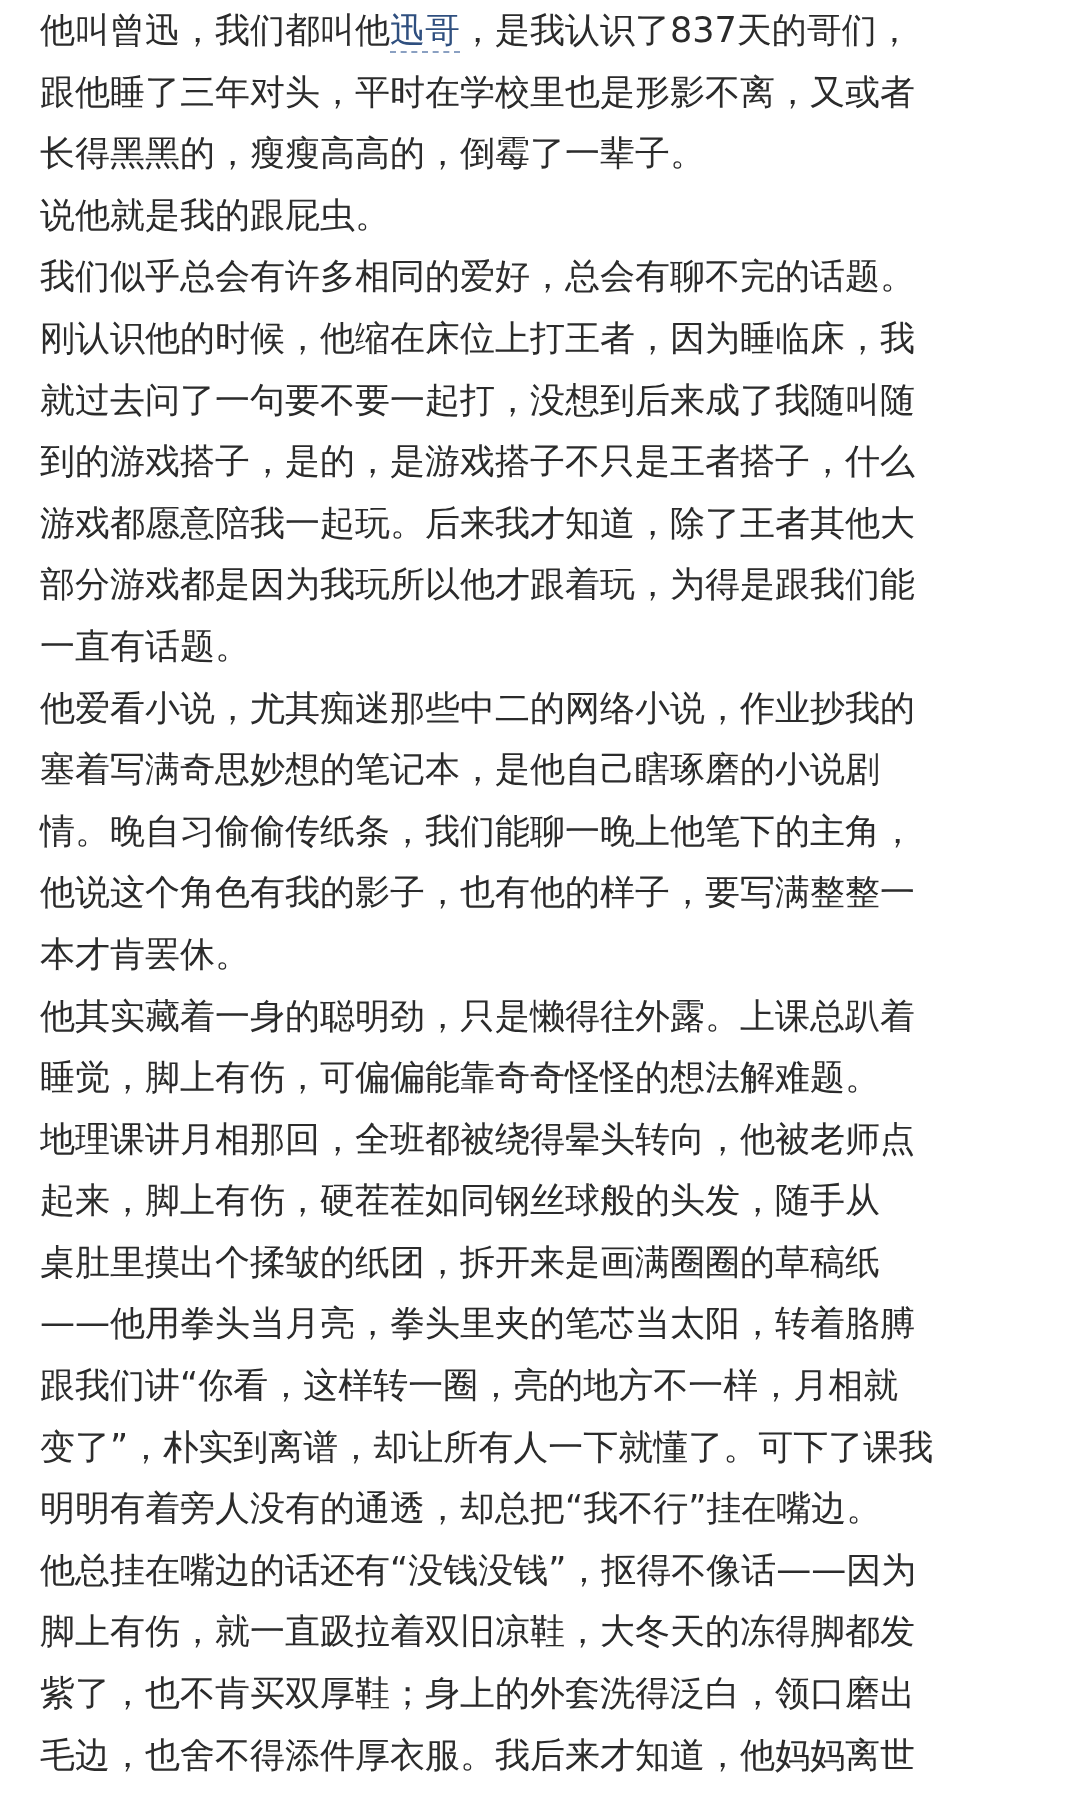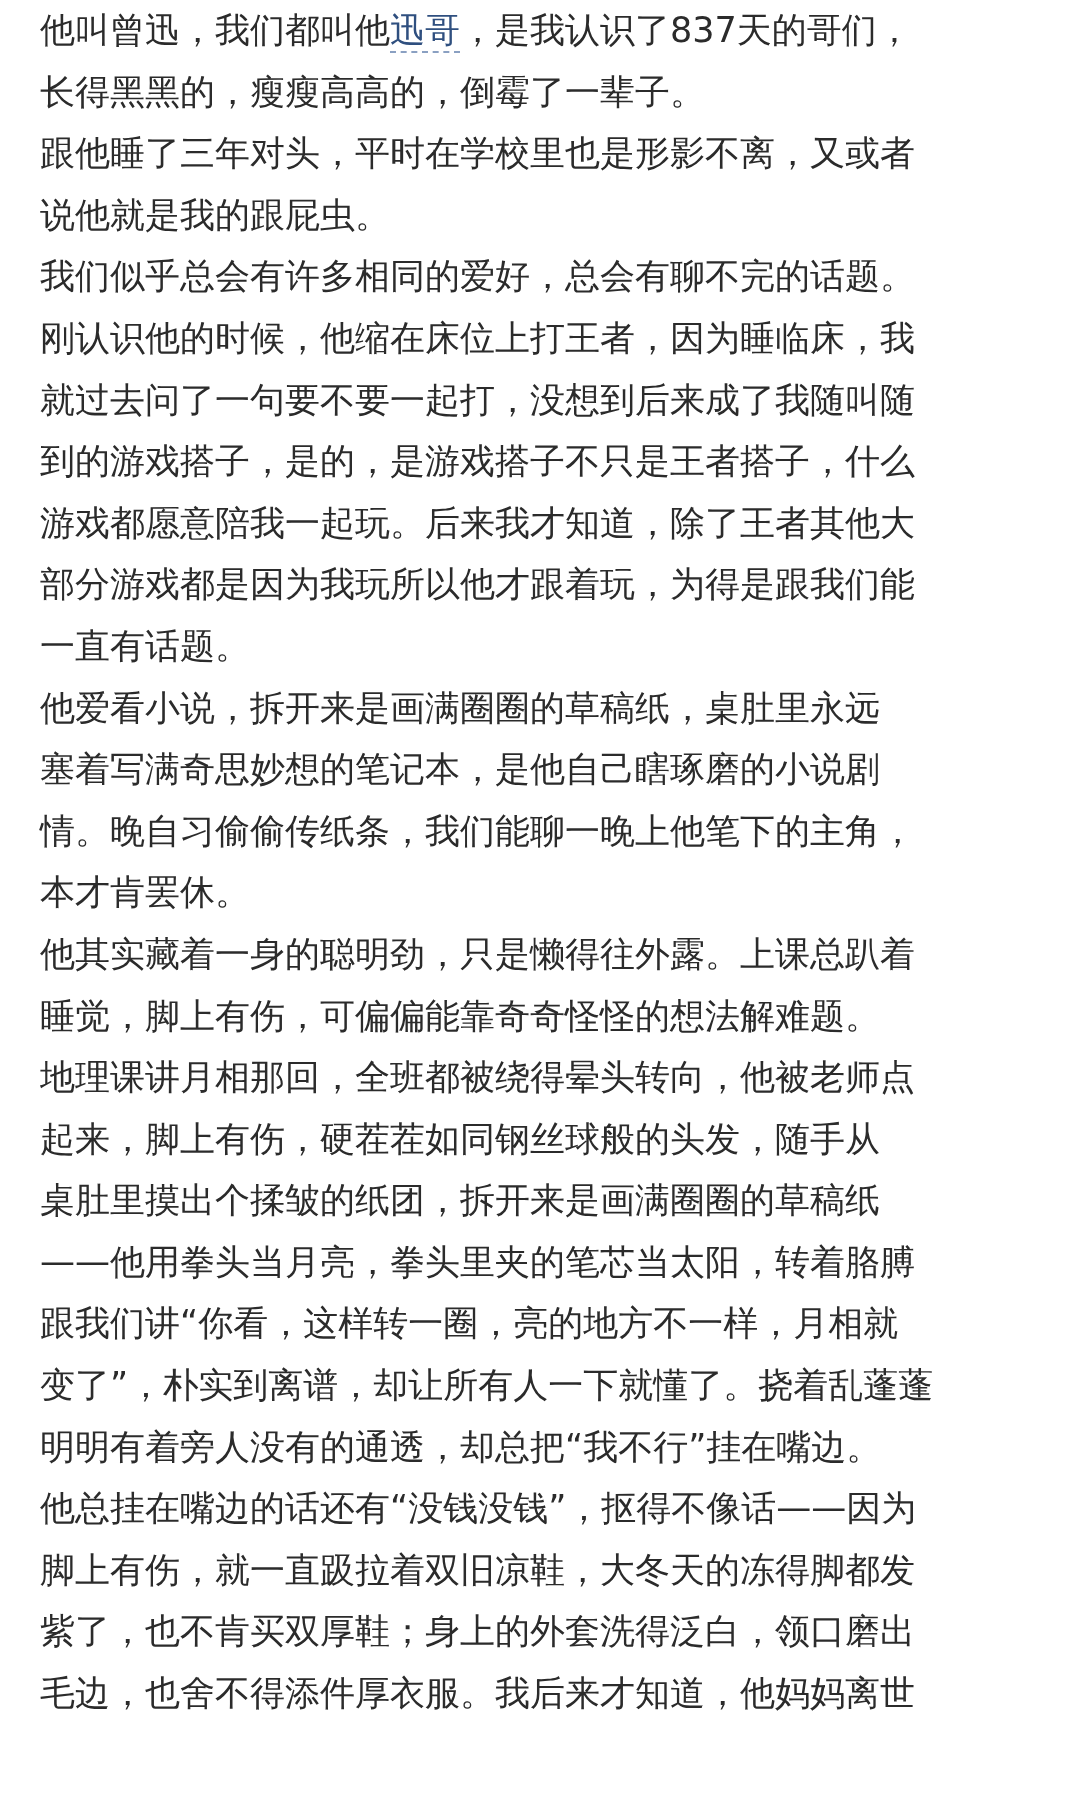--- a/index.html
+++ b/index.html
@@ -35,40 +35,41 @@
       border-bottom: 2px dashed #8aa0c2;
       padding-bottom: 1px;
       cursor: pointer;
     }
   </style>
 </head>
 <body>
 
 <div class="article">
   <span class="line"><span>他叫曾迅，我们都叫他</span><a class="link">迅哥</a><span>，是我认识了837天的哥们，</span></span>
+  <span class="line">跟他睡了三年对头，平时在学校里也是形影不离，又或者</span>
   <span class="line">长得黑黑的，瘦瘦高高的，倒霉了一辈子。</span>
-  <span class="line">跟他睡了三年对头，平时在学校里也是形影不离，又或者</span>
   <span class="line">说他就是我的跟屁虫。</span>
   <span class="line">我们似乎总会有许多相同的爱好，总会有聊不完的话题。</span>
   <span class="line">刚认识他的时候，他缩在床位上打王者，因为睡临床，我</span>
   <span class="line">就过去问了一句要不要一起打，没想到后来成了我随叫随</span>
   <span class="line">到的游戏搭子，是的，是游戏搭子不只是王者搭子，什么</span>
   <span class="line">游戏都愿意陪我一起玩。后来我才知道，除了王者其他大</span>
   <span class="line">部分游戏都是因为我玩所以他才跟着玩，为得是跟我们能</span>
   <span class="line">一直有话题。</span>
-  <span class="line">他爱看小说，拆开来是画满圈圈的草稿纸，桌肚里永远</span>
+  <span class="line">他爱看小说，尤其痴迷那些中二的网络小说，作业抄我的</span>
   <span class="line">塞着写满奇思妙想的笔记本，是他自己瞎琢磨的小说剧</span>
   <span class="line">情。晚自习偷偷传纸条，我们能聊一晚上他笔下的主角，</span>
+  <span class="line">他说这个角色有我的影子，也有他的样子，要写满整整一</span>
   <span class="line">本才肯罢休。</span>
   <span class="line">他其实藏着一身的聪明劲，只是懒得往外露。上课总趴着</span>
   <span class="line">睡觉，脚上有伤，可偏偏能靠奇奇怪怪的想法解难题。</span>
   <span class="line">地理课讲月相那回，全班都被绕得晕头转向，他被老师点</span>
   <span class="line">起来，脚上有伤，硬茬茬如同钢丝球般的头发，随手从</span>
   <span class="line">桌肚里摸出个揉皱的纸团，拆开来是画满圈圈的草稿纸</span>
   <span class="line">——他用拳头当月亮，拳头里夹的笔芯当太阳，转着胳膊</span>
   <span class="line">跟我们讲“你看，这样转一圈，亮的地方不一样，月相就</span>
-  <span class="line">变了”，朴实到离谱，却让所有人一下就懂了。挠着乱蓬蓬</span>
+  <span class="line">变了”，朴实到离谱，却让所有人一下就懂了。可下了课我</span>
   <span class="line">明明有着旁人没有的通透，却总把“我不行”挂在嘴边。</span>
   <span class="line">他总挂在嘴边的话还有“没钱没钱”，抠得不像话——因为</span>
   <span class="line">脚上有伤，就一直趿拉着双旧凉鞋，大冬天的冻得脚都发</span>
   <span class="line">紫了，也不肯买双厚鞋；身上的外套洗得泛白，领口磨出</span>
   <span class="line">毛边，也舍不得添件厚衣服。我后来才知道，他妈妈离世</span>
 </div>
 
 </body></html>

